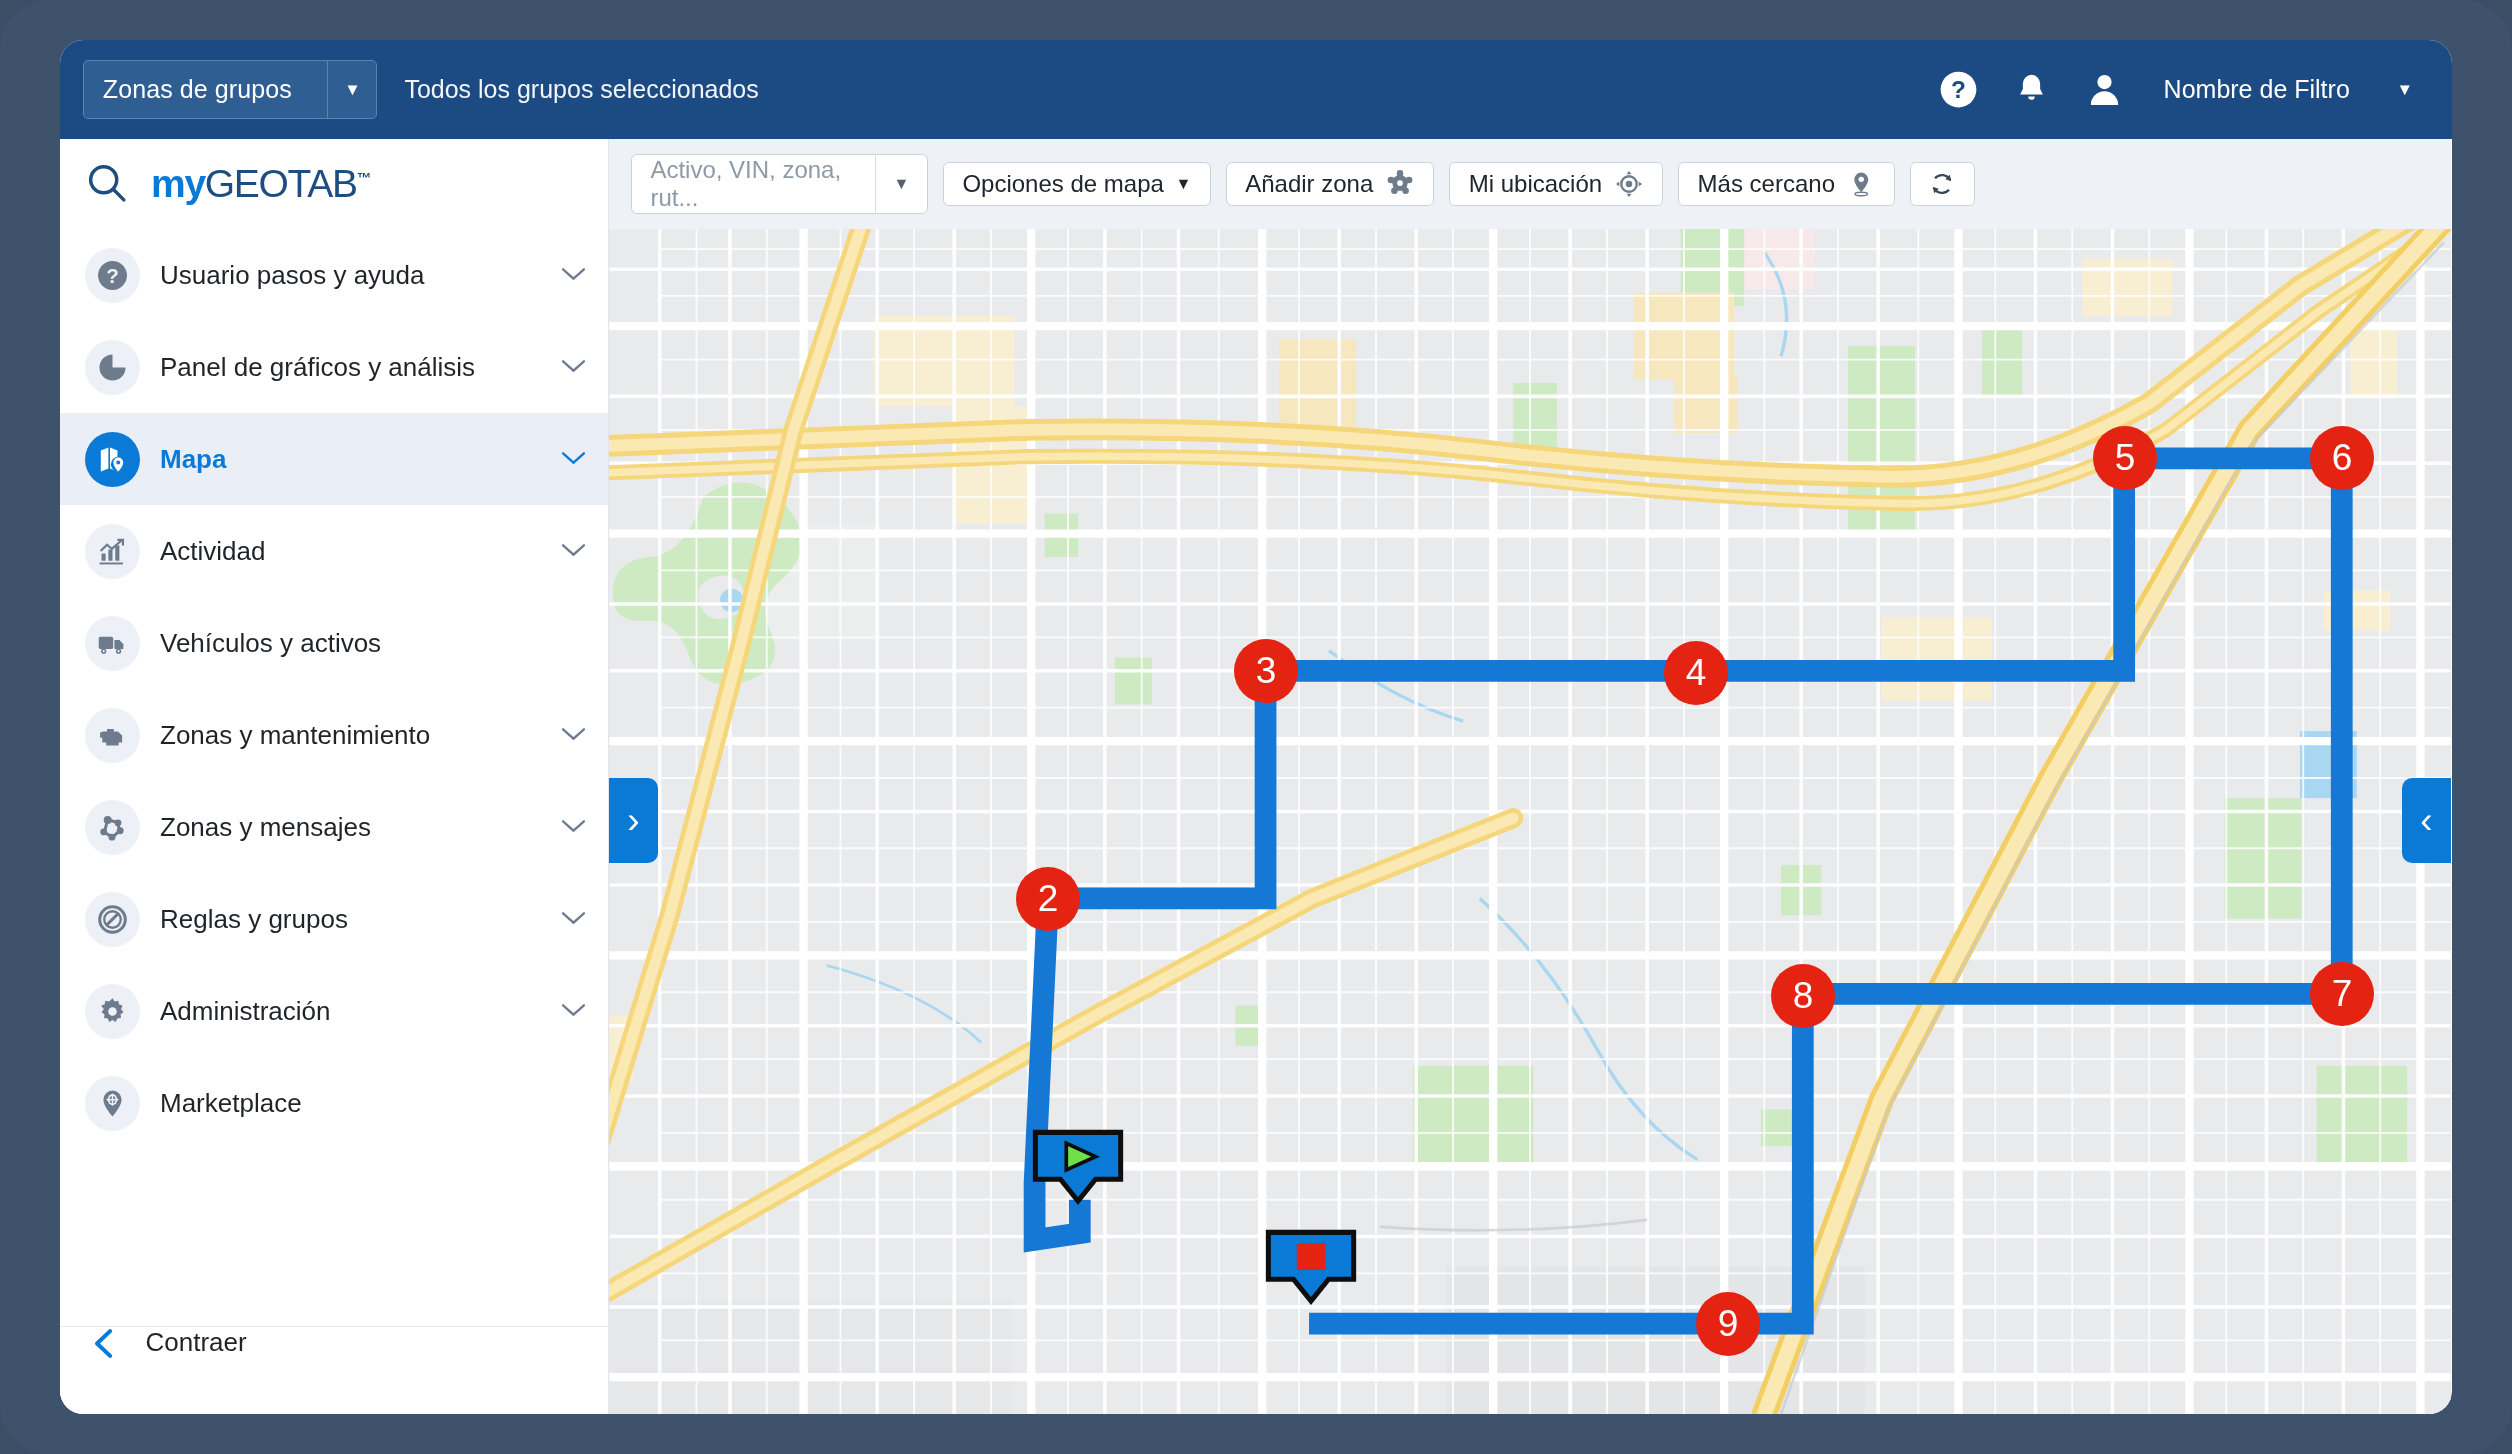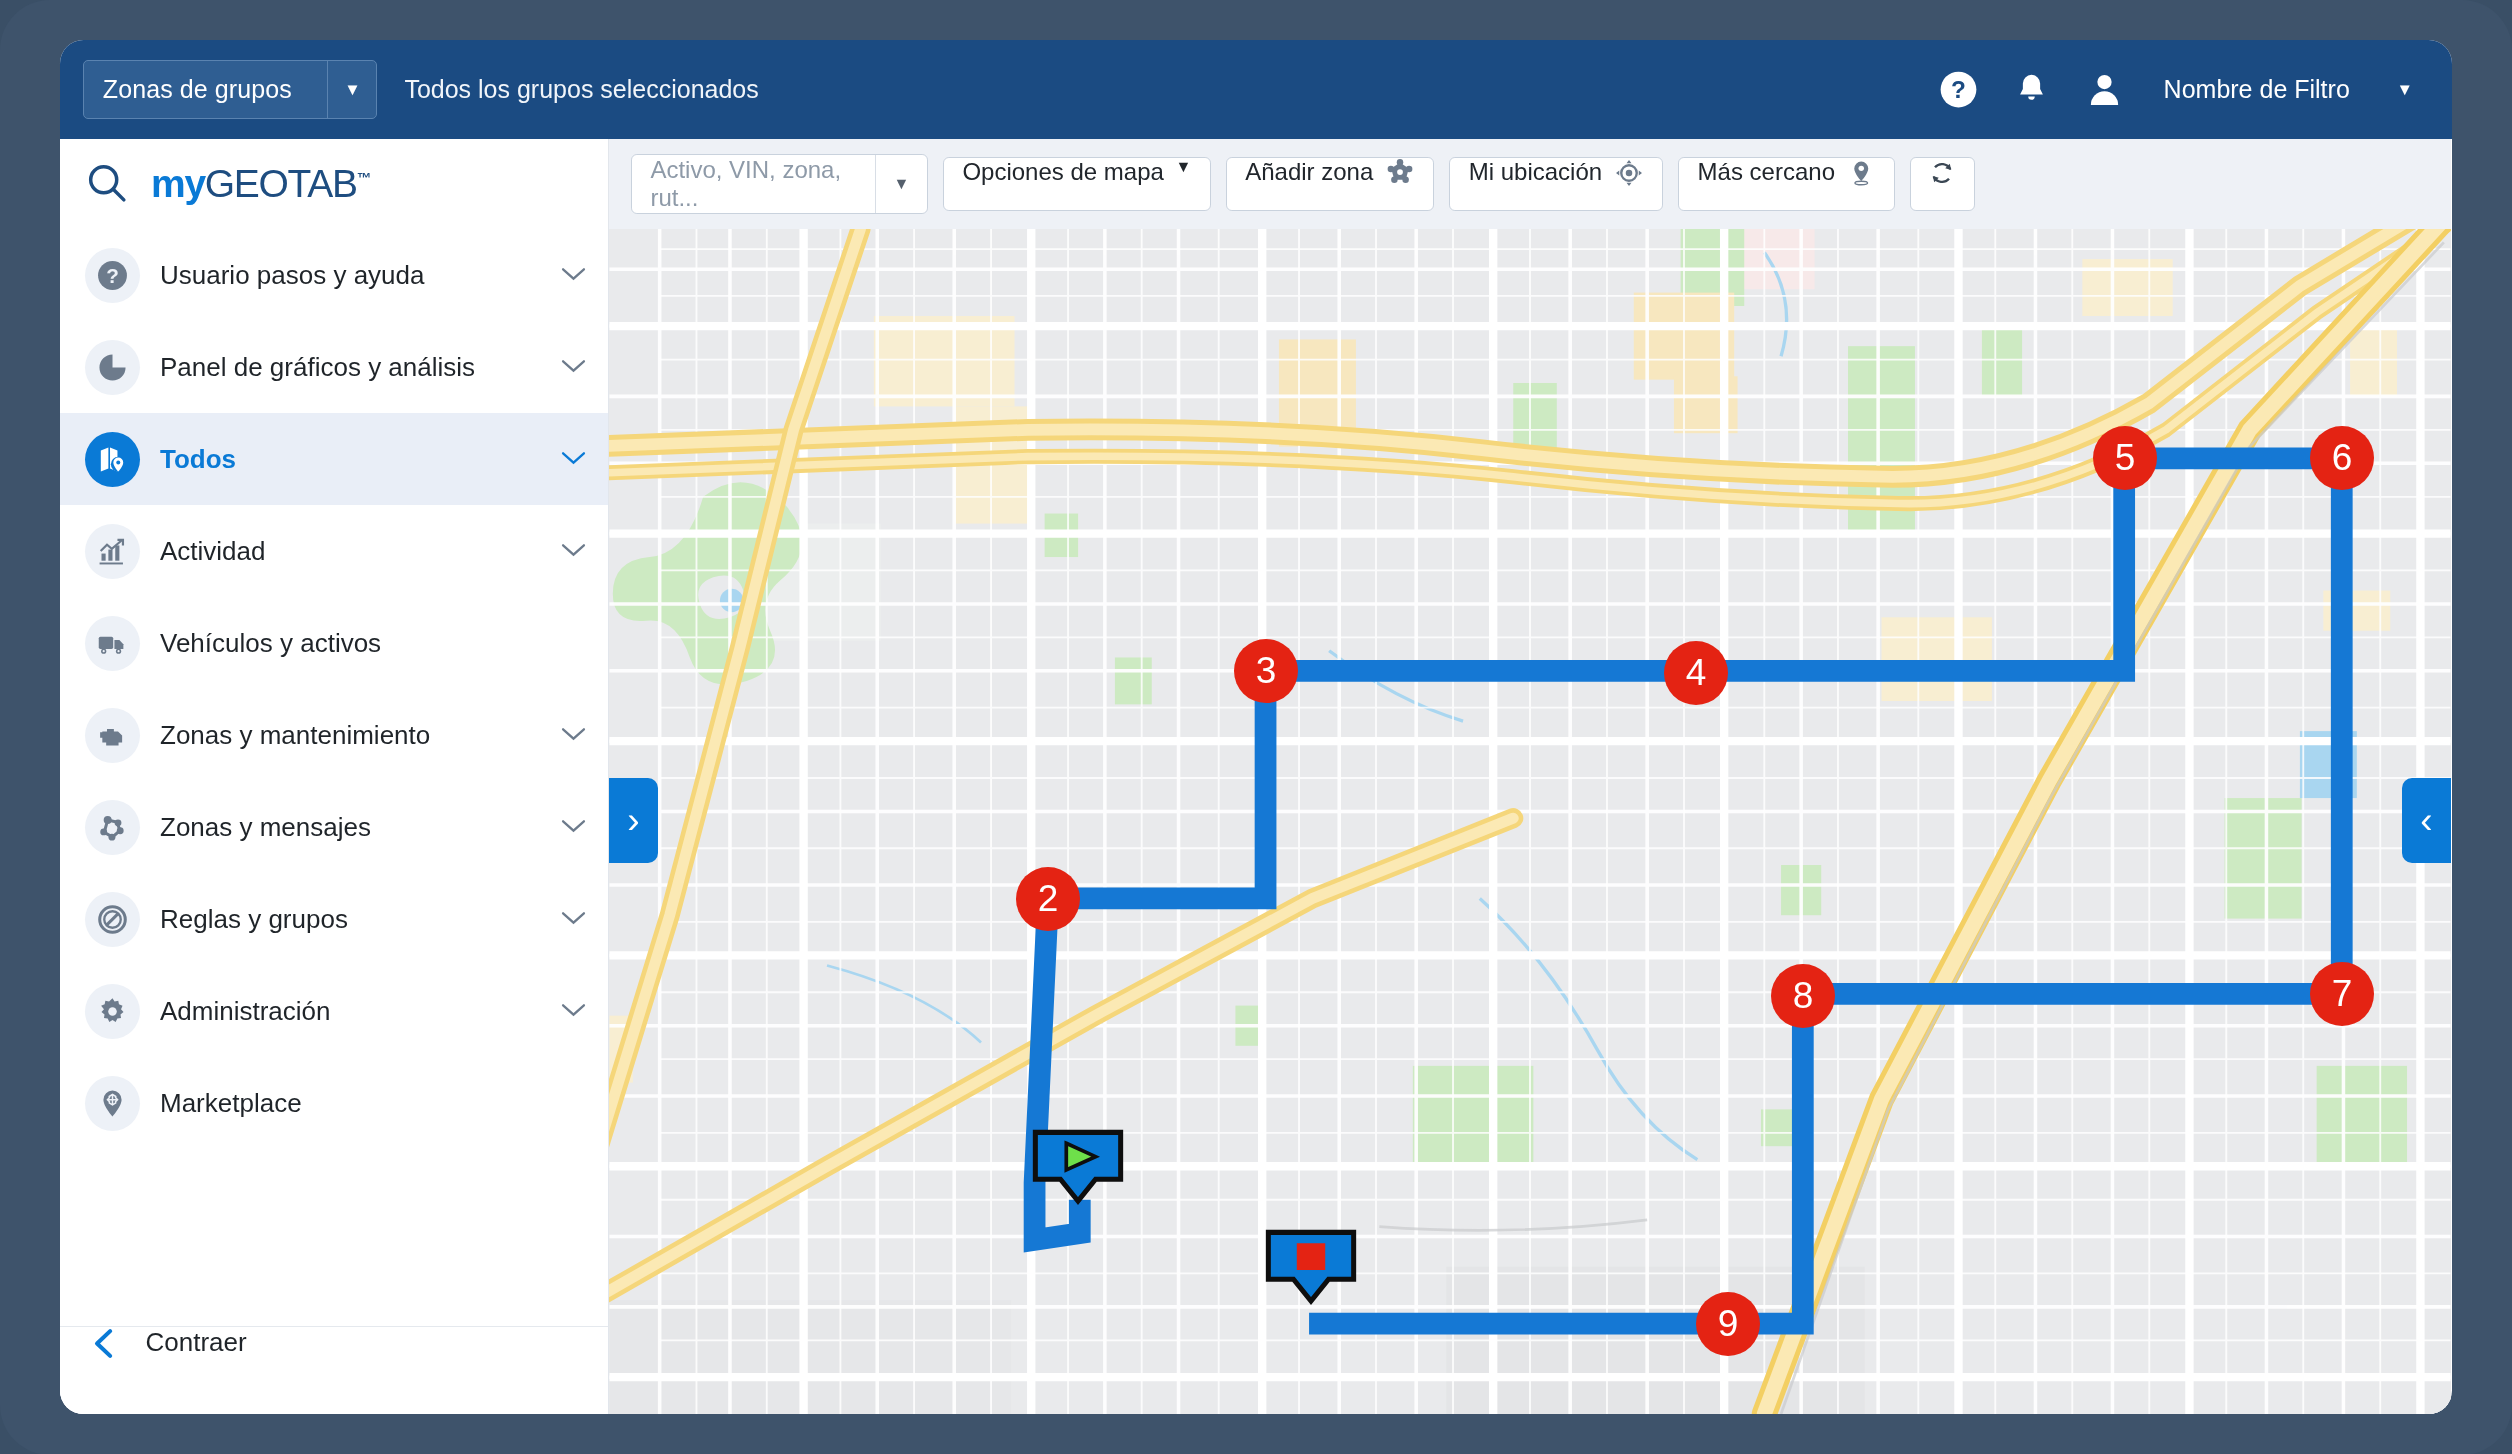--- a/index.html
+++ b/index.html
@@ -132,25 +132,25 @@
     overflow: hidden;
   }
   #maptoolbar {
     position: absolute; left: 0; top: 0;
     width: 1842px; height: 90px;
     background: #eef1f6;
     display: flex; align-items: center;
     padding-left: 22px; gap: 15px;
   }
   .mt-btn {
-    height: 54px;
+    height: 44px;
     background: #ffffff;
     border: 0.8px solid #c9d2dd;
     border-radius: 5.9px;
-    display: flex; align-items: flex-start;
+    display: flex; align-items: center;
     padding: 0 18.4px; gap: 11.7px;
     font-size: 24px; color: #21262c;
     cursor: pointer;
   }
   #mt-search {
     height: 60px;
     background: #ffffff;
     border: 0.8px solid #c9d2dd;
     border-radius: 5.9px;
     display: flex; align-items: stretch;
@@ -317,21 +317,21 @@
       <div class="nav-item active">
         <span class="nav-ico">
           <svg width="33" height="33" viewBox="0 0 24 24">
                 <path d="M3.5 5.5 L9 3.2 L9 18.5 L3.5 20.8z" fill="#fff"></path>
                 <path d="M10.2 3.2 L15.6 5.5 L15.6 20.8 L10.2 18.5z" fill="#fff"></path>
                 <circle cx="16.2" cy="15.4" r="5.4" fill="#0a7ad6"></circle>
                 <path d="M16.2 10.6a3.6 3.6 0 0 0-3.6 3.6c0 2.7 3.6 6.6 3.6 6.6s3.6-3.9 3.6-6.6a3.6 3.6 0 0 0-3.6-3.6z" fill="#fff"></path>
                 <circle cx="16.2" cy="14.2" r="1.45" fill="#0a7ad6"></circle>
               </svg>
         </span>
-        <span class="nav-label">Todos</span>
+        <span class="nav-label">Mapa</span>
         <span class="nav-chev">
           <svg width="25" height="15" viewBox="0 0 24 14">
                 <path d="M2 2 L12 11 L22 2" fill="none" stroke="currentColor" stroke-width="2.2" stroke-linecap="round"></path>
               </svg>
         </span>
       </div>
 
       <div class="nav-item">
         <span class="nav-ico">
           <svg width="33" height="33" viewBox="0 0 24 24">

